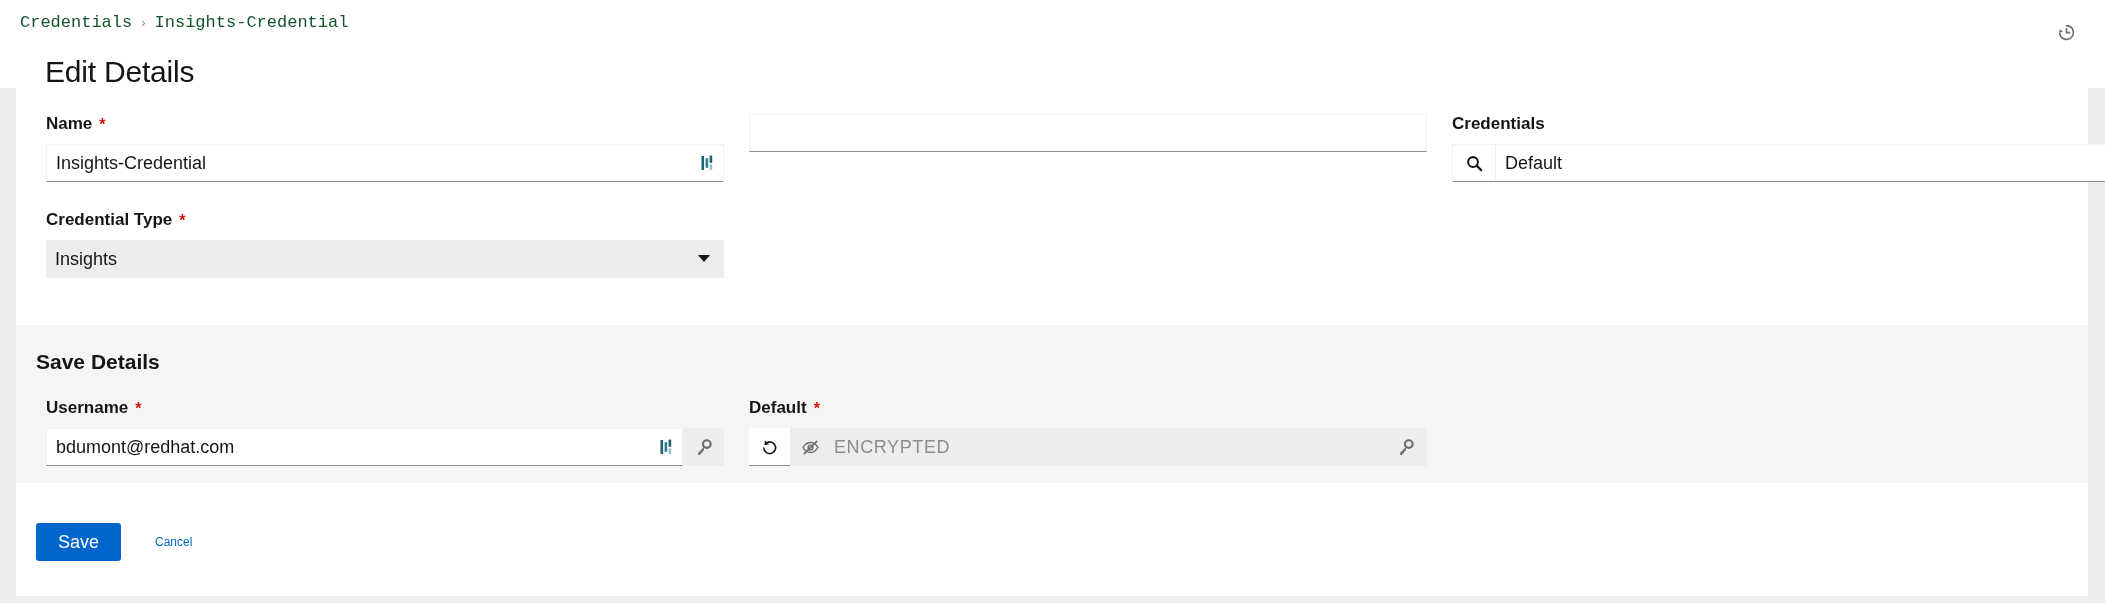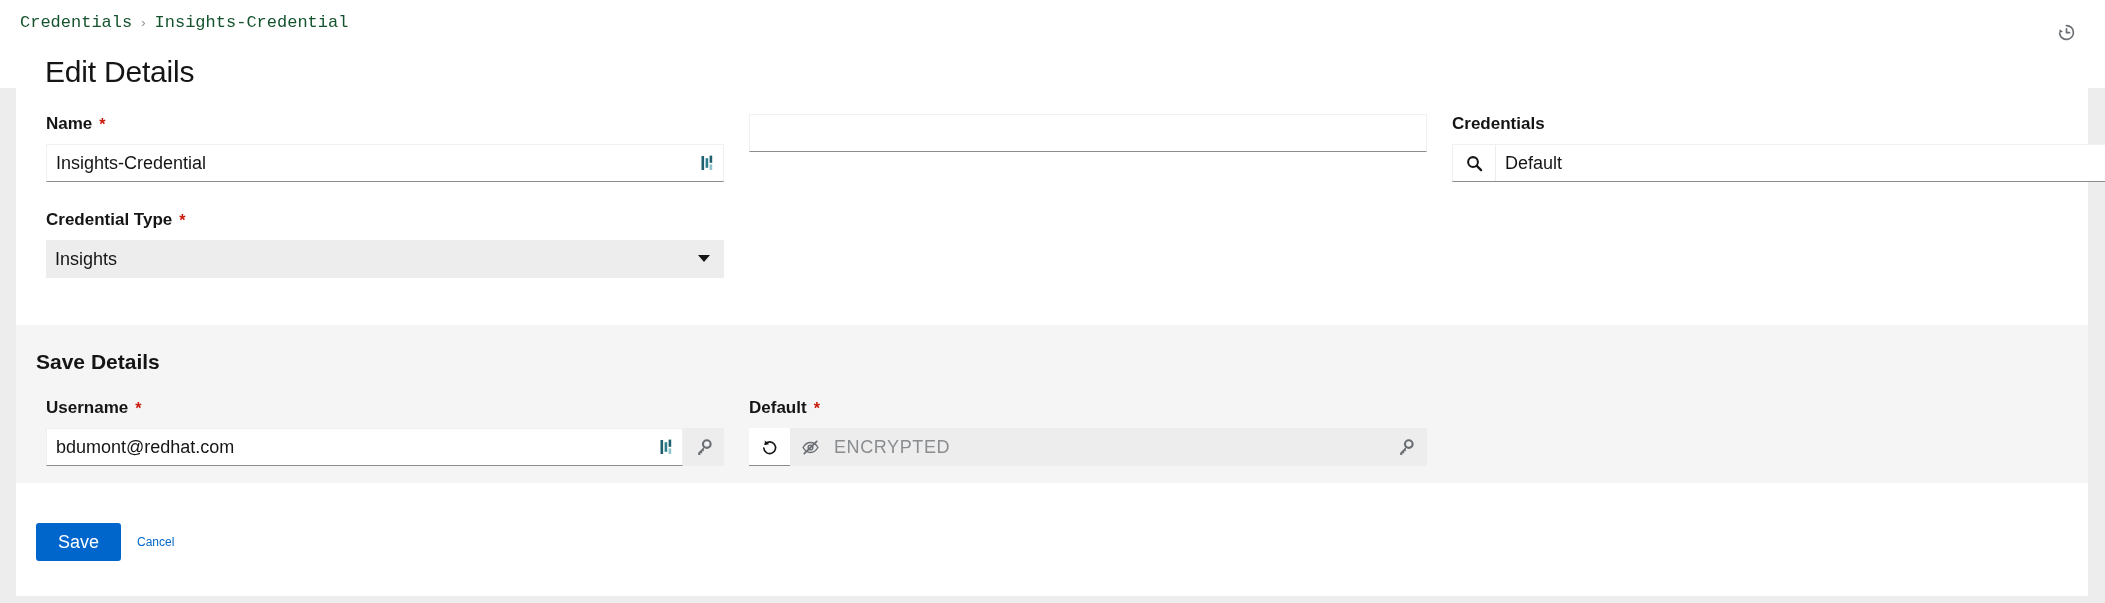--- a/index.html
+++ b/index.html
@@ -303,20 +303,21 @@
 
   
   .actions {
     position: absolute;
     left: 0; top: 435px;
     width: 2072px;
     padding: 0 20px;
     box-sizing: border-box;
     display: flex;
     align-items: flex-start;
+    gap: 18px;
   }
   .btn-primary {
     background: #0066cc;
     color: #ffffff;
     border: none;
     border-radius: 3px;
     font-size: 18px;
     font-family: "Liberation Sans", sans-serif;
     padding: 9px 22px;
     line-height: 20px;

